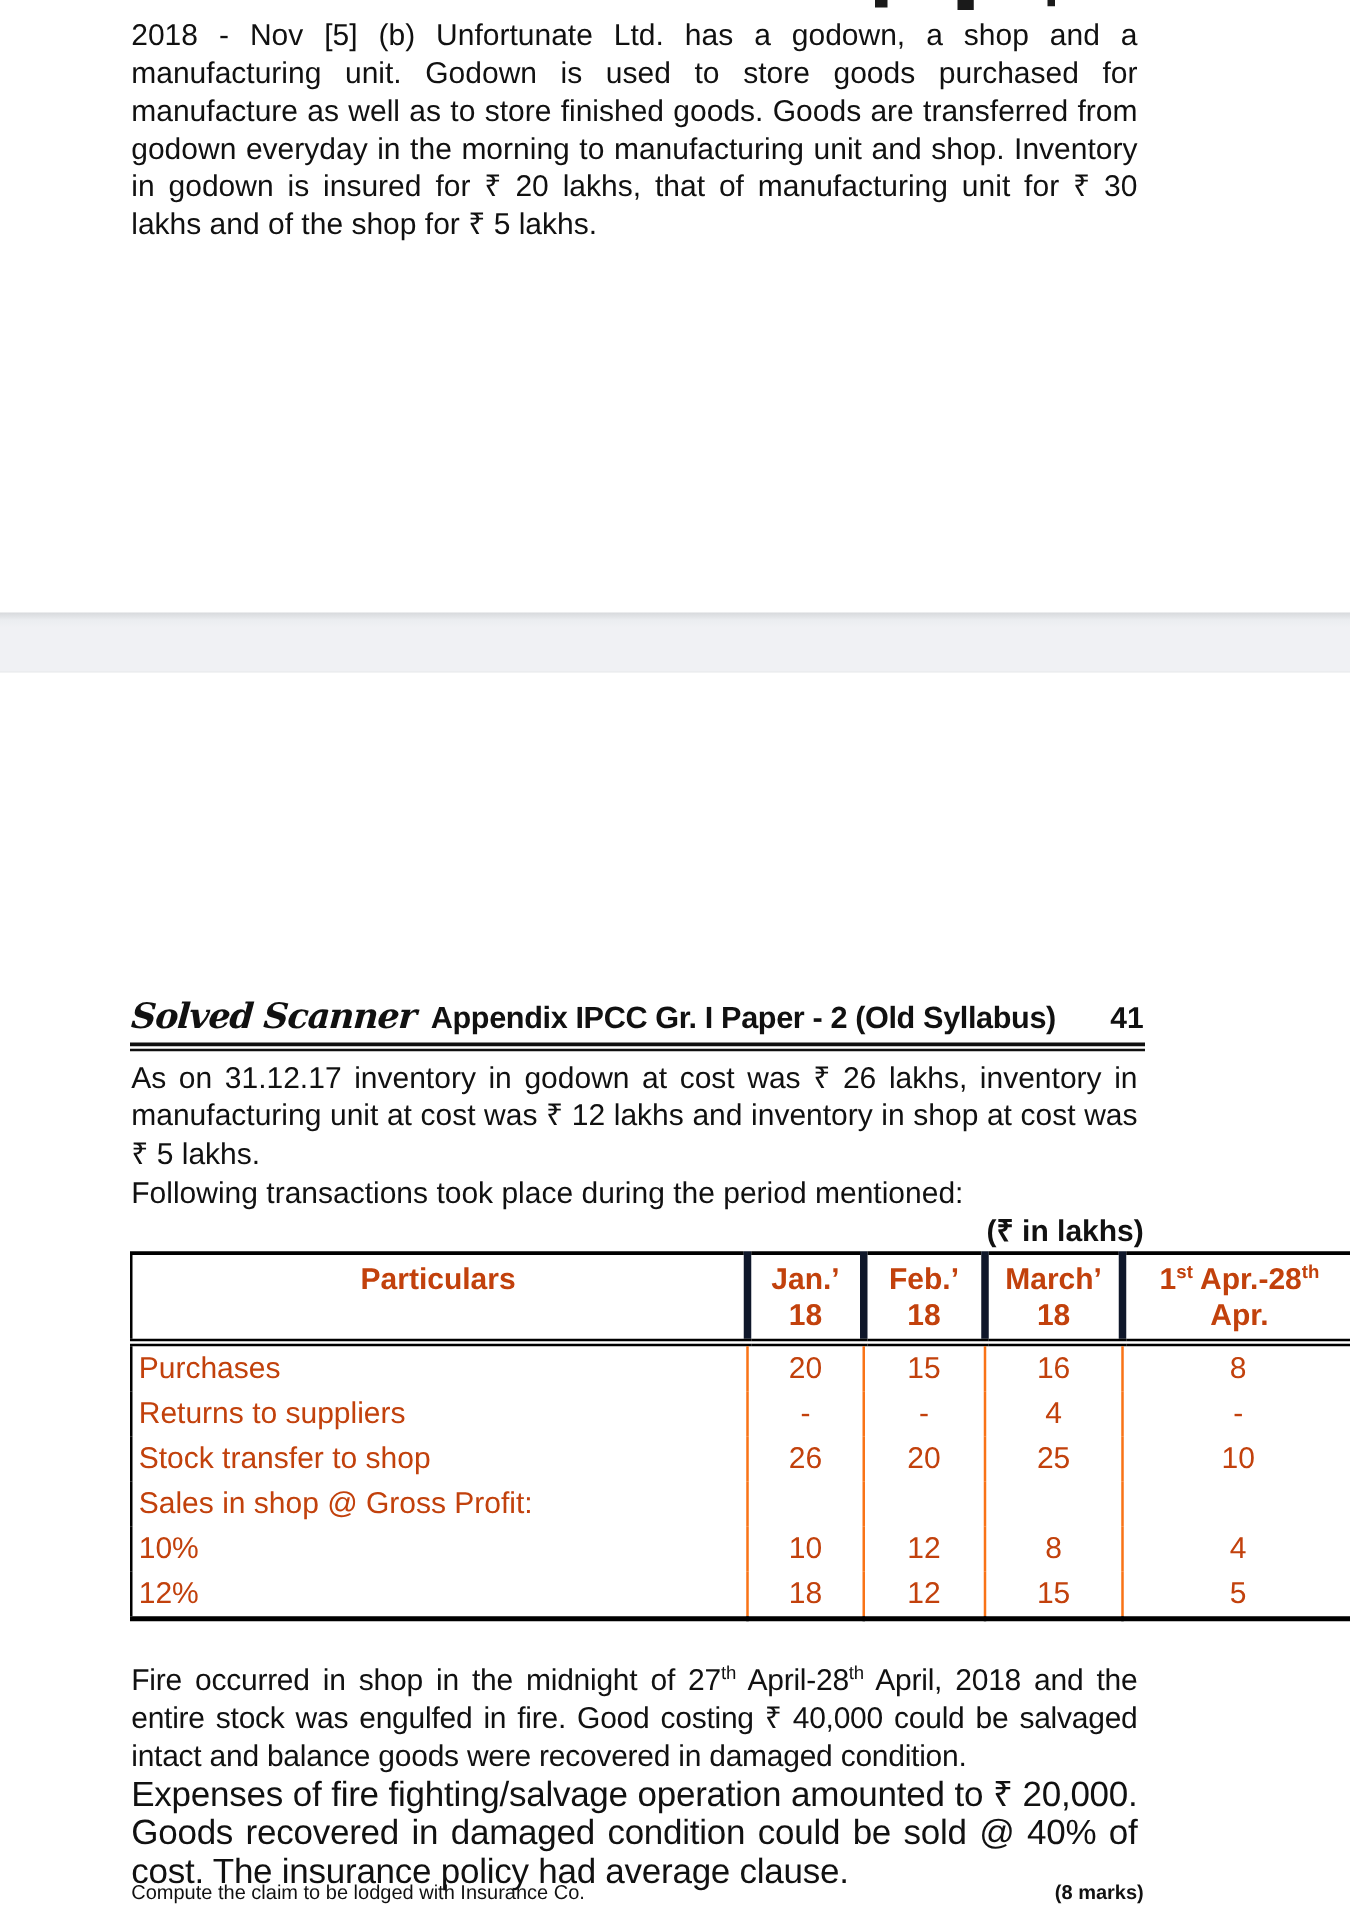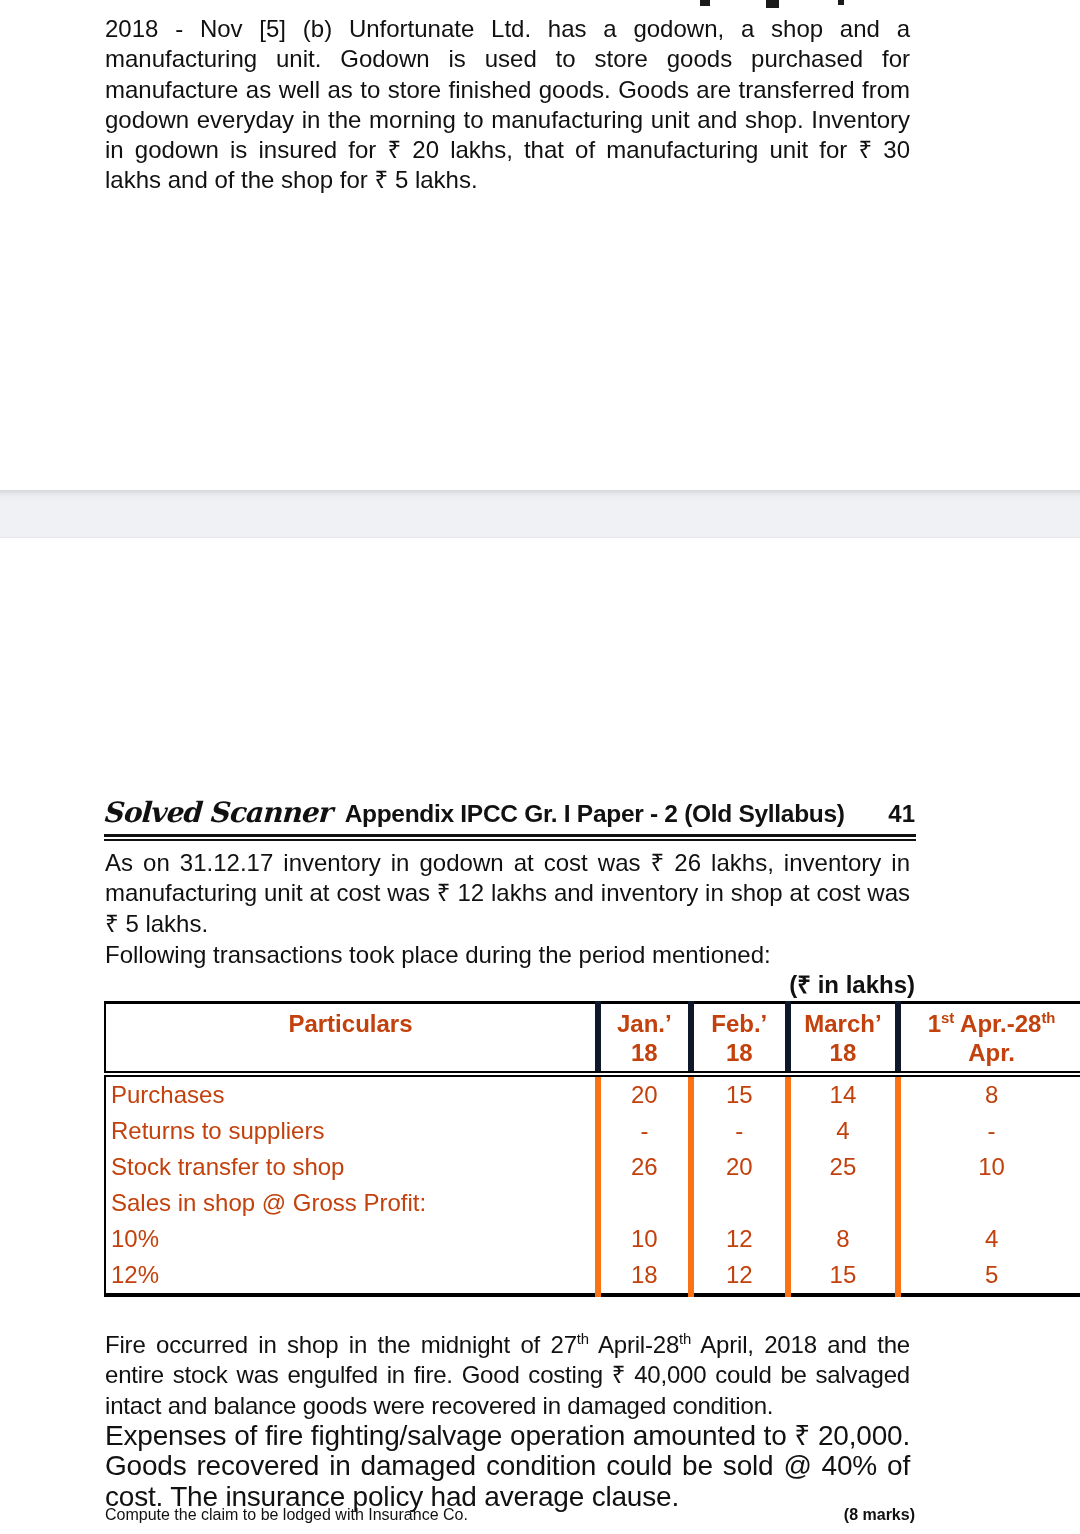--- a/index.html
+++ b/index.html
@@ -75,21 +75,21 @@
   #transactions-table { border: 2px solid #000; border-top-width: 3px; border-bottom-width: 4px; }
   #transactions-table th {
     border-left: 6px solid #0f172a;
     border-bottom: 6px double #000;
     font-weight: bold; text-align: center;
     vertical-align: top; padding: 5px 1px 4px;
     height: 55px; line-height: 29px; white-space: nowrap;
     font-size: 24px;
   }
   #transactions-table td {
-    border-left: 6px solid #f97316;
+    border-left: 2px solid #f97316;
     height: 36px; padding: 0; vertical-align: middle;
   }
   #transactions-table th:first-child,
   #transactions-table td:first-child { border-left: none; }
   #transactions-table td.lbl { text-align: left; padding-left: 5px; }
   #transactions-table td.val { text-align: center; }
   sup { font-size: 0.62em; line-height: 0; vertical-align: super; }
 
   #fire-para {
     left: 105px; top: 1330px; width: 805px;
@@ -148,21 +148,21 @@
       <th><span>Feb.’</span><br><span>18</span></th>
       <th><span>March’</span><br><span>18</span></th>
       <th><span>1</span><sup>st</sup><span> Apr.-28</span><sup>th</sup><br><span>Apr.</span></th>
     </tr>
   </thead>
   <tbody>
     <tr>
       <td class="lbl">Purchases</td>
       <td class="val">20</td>
       <td class="val">15</td>
-      <td class="val">14</td>
+      <td class="val">16</td>
       <td class="val">8</td>
     </tr>
     <tr>
       <td class="lbl">Returns to suppliers</td>
       <td class="val">-</td>
       <td class="val">-</td>
       <td class="val">4</td>
       <td class="val">-</td>
     </tr>
     <tr>

